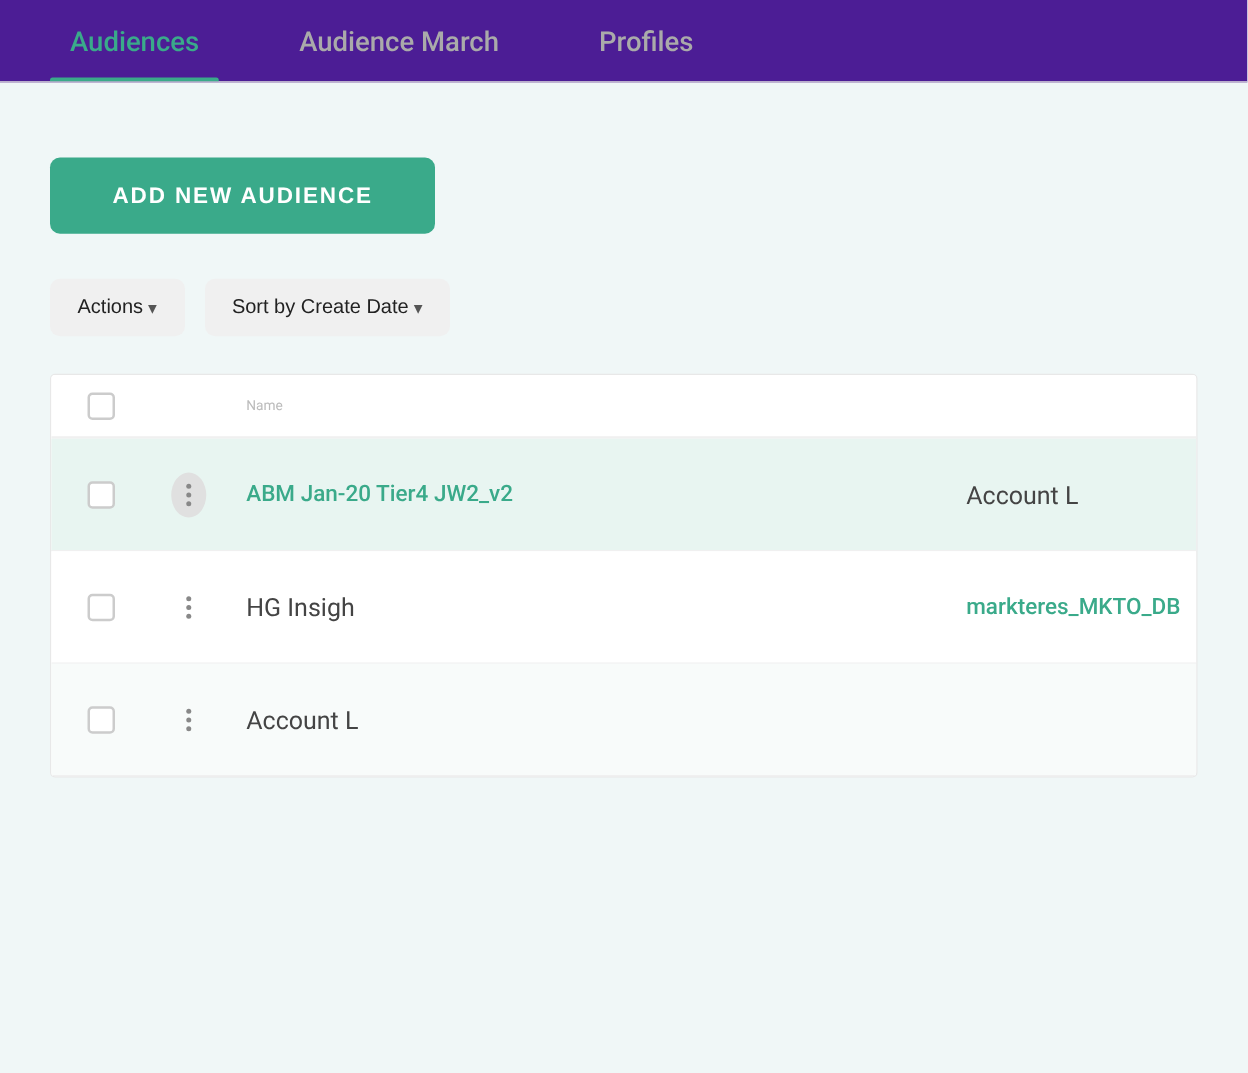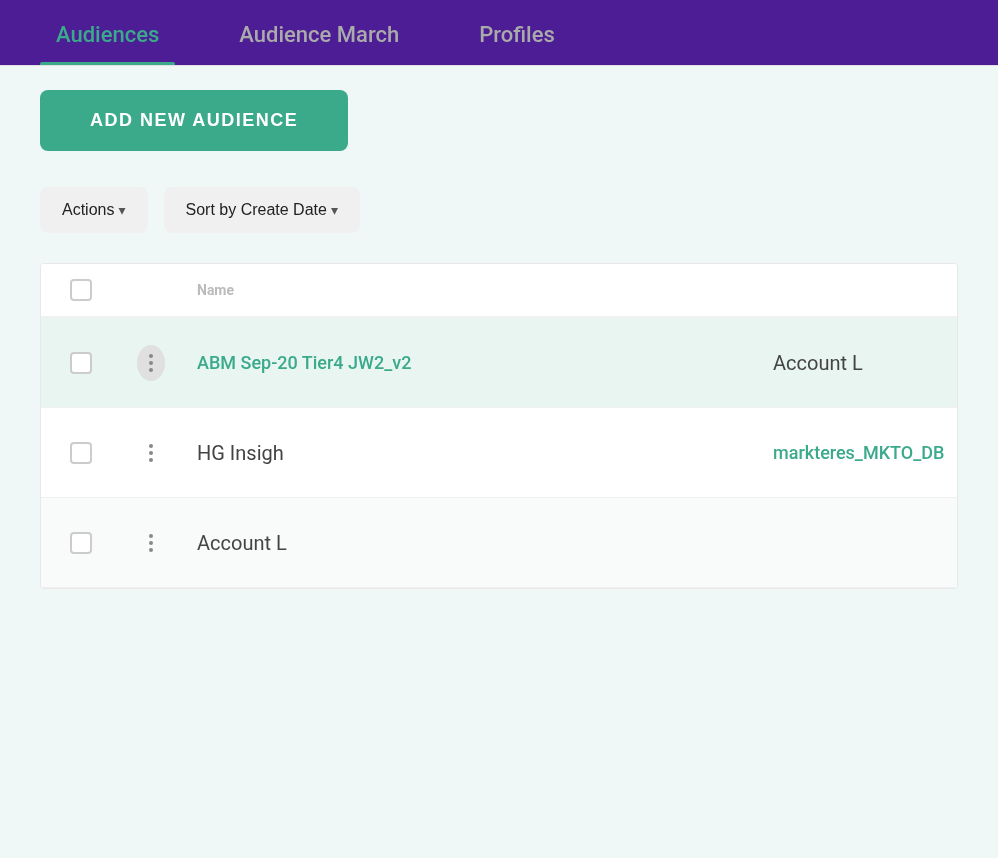--- a/index.html
+++ b/index.html
@@ -52,21 +52,21 @@
       bottom: 0;
       left: 0;
       right: 0;
       height: 3px;
       background: #3aaa8a;
       border-radius: 2px 2px 0 0;
     }
 
     
     .main-content {
-      padding: 24px 40px 30px;
+      padding: 60px 40px 30px;
     }
 
     
     .add-button {
       background: #3aaa8a;
       color: #fff;
       border: none;
       border-radius: 8px;
       padding: 20px 50px;
       font-size: 18px;
@@ -108,23 +108,23 @@
     
     .table-container {
       background: #fff;
       border-radius: 4px;
       overflow: hidden;
       border: 1px solid #e8e8e8;
     }
 
     .table-header-cell {
       padding: 10px 16px;
-      font-size: 14px;
+      font-size: 11px;
       color: #bbb;
-      font-weight: 700;
+      font-weight: 400;
     }
 
     .table-row {
       display: grid;
       grid-template-columns: 80px 60px 1fr 200px;
       border-bottom: 1px solid #f0f0f0;
       align-items: center;
       min-height: 90px;
     }
 
@@ -263,21 +263,21 @@
           <input type="checkbox" class="checkbox" style="">
         </div>
         <div class="table-cell">
           <button class="three-dots-btn">
             <span class="dot"></span>
             <span class="dot"></span>
             <span class="dot"></span>
           </button>
         </div>
         <div class="table-cell">
-          <span class="row-name">ABM Sep-20 Tier4 JW2_v2</span>
+          <span class="row-name">ABM Jan-20 Tier4 JW2_v2</span>
         </div>
         <div class="table-cell">
           <span class="row-type">Account L</span>
         </div>
       </div>
 
       <div class="table-row" style="background: #fff;">
         <div class="table-cell header-checkbox-cell">
           <input type="checkbox" class="checkbox" style="">
         </div>

